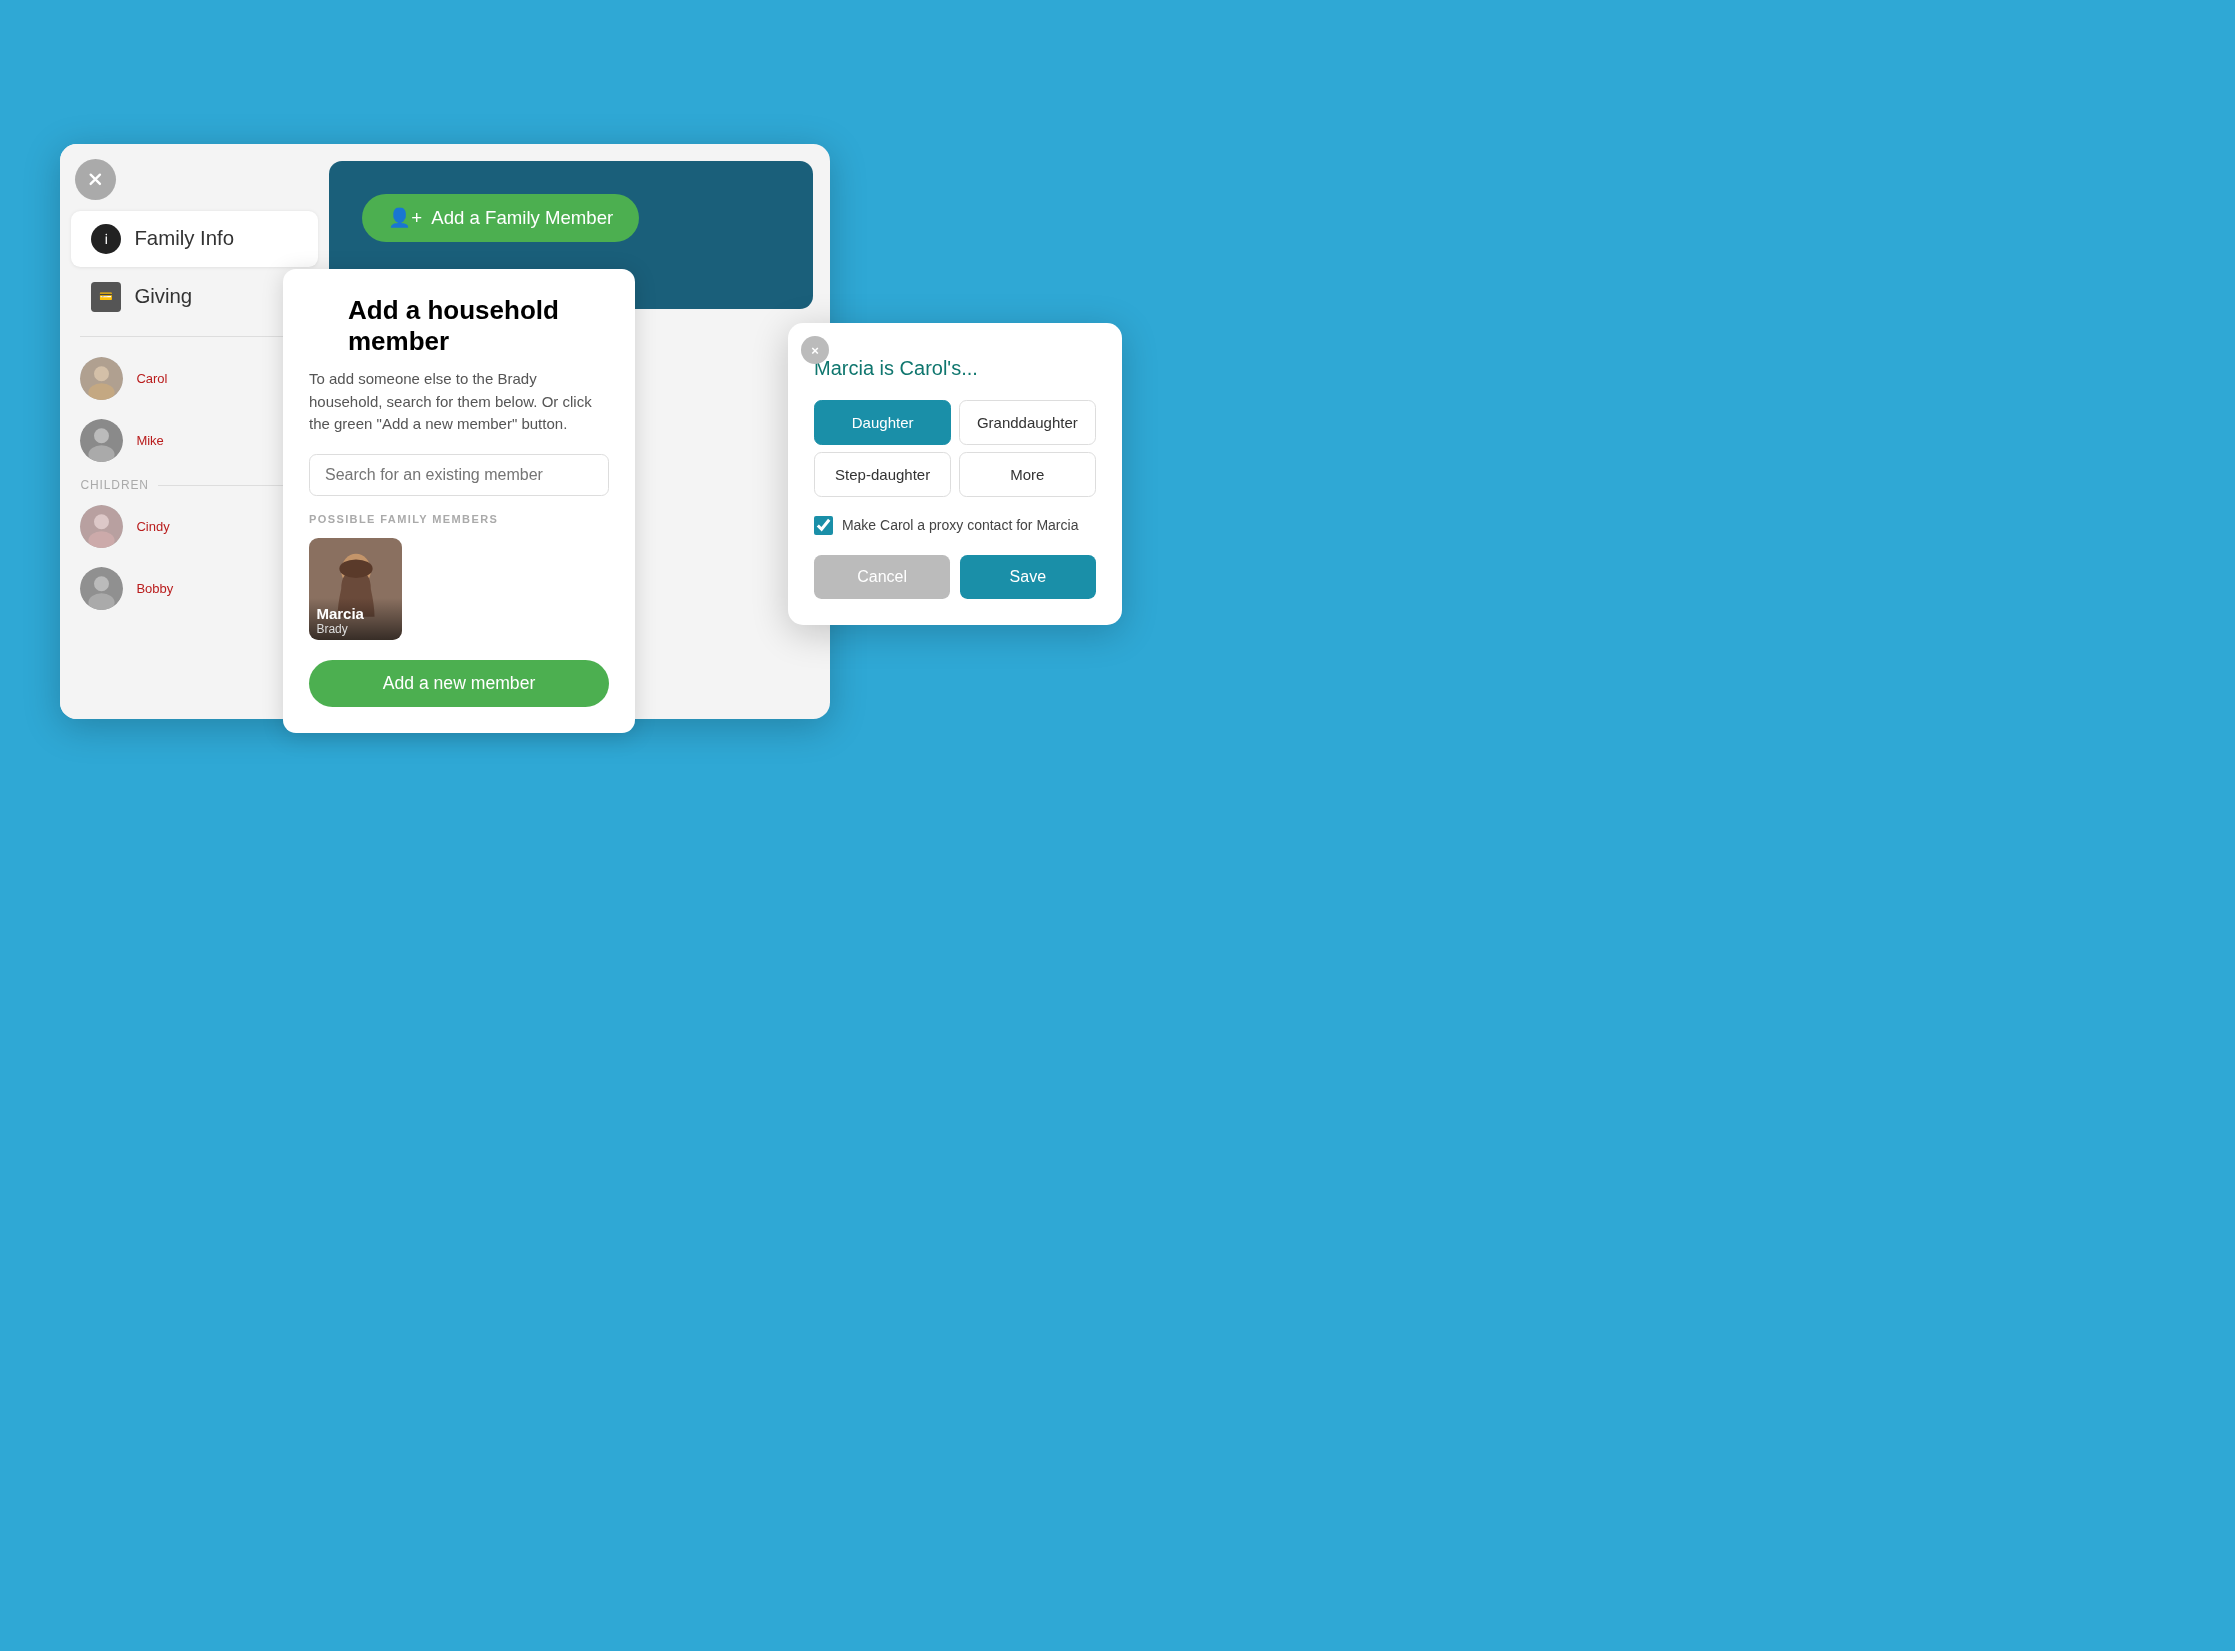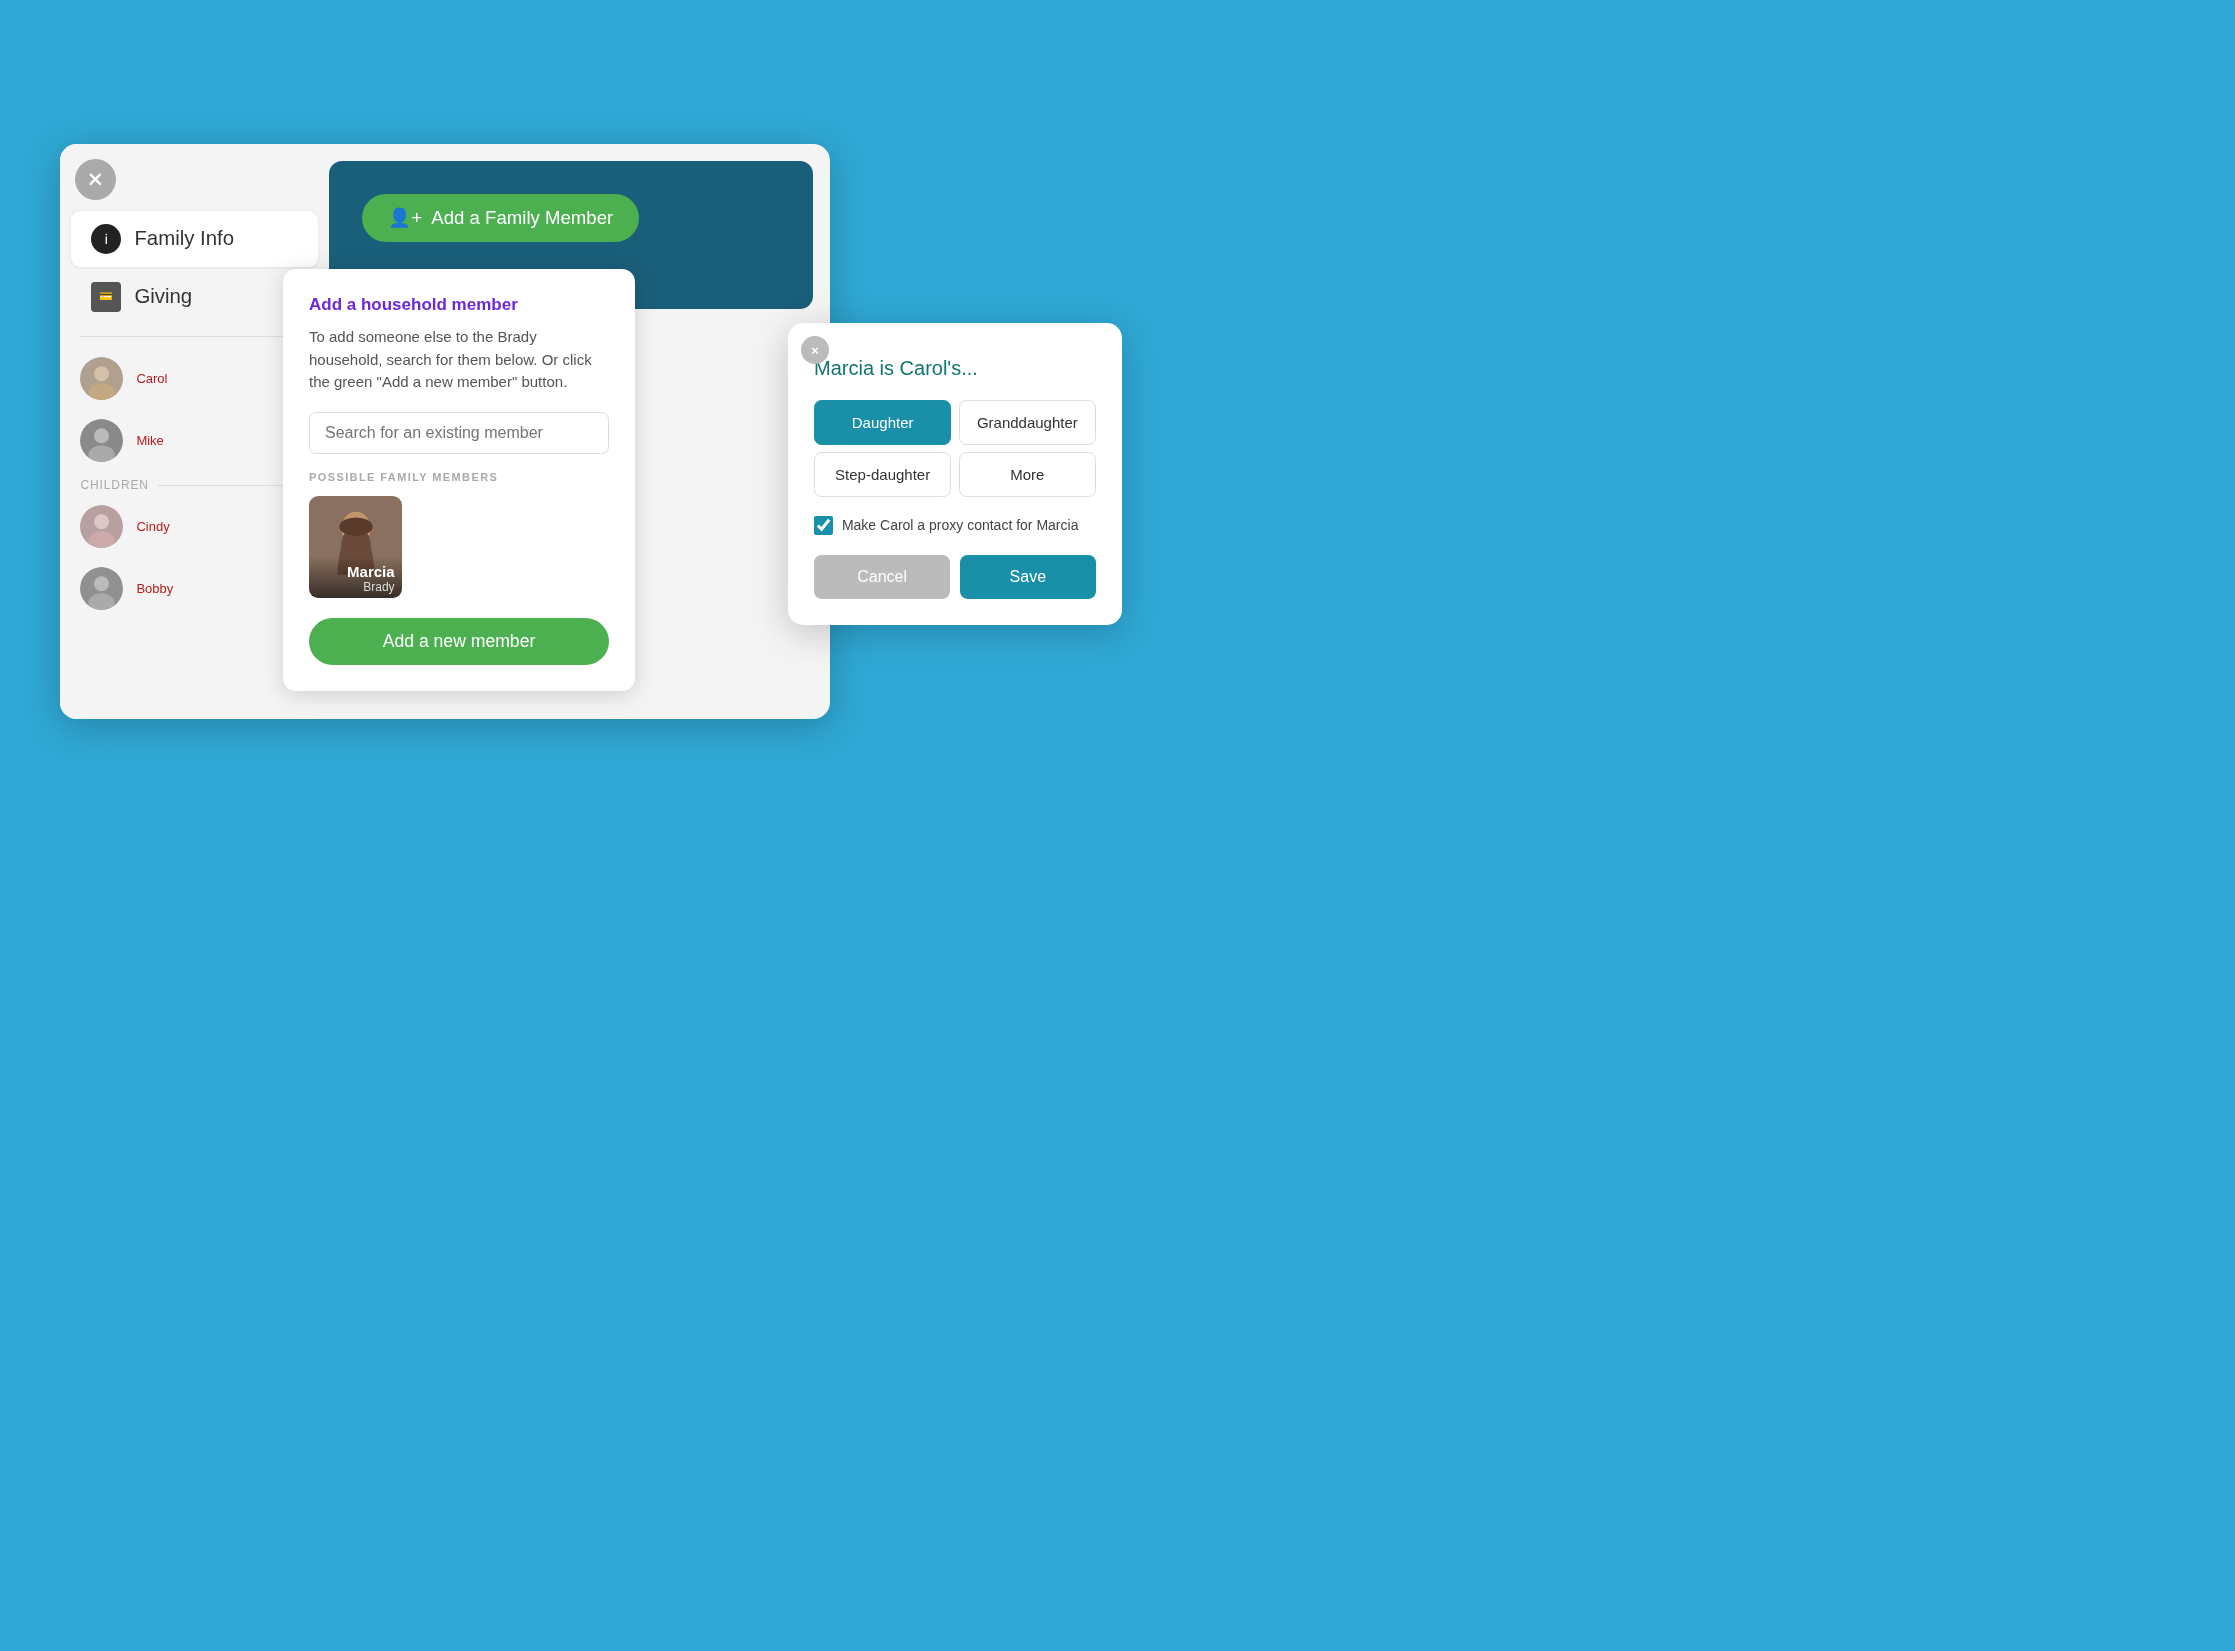--- a/index.html
+++ b/index.html
@@ -200,24 +200,25 @@
       left: 283px;
       width: 352px;
       background: white;
       border-radius: 13px;
       box-shadow: 0 3.7px 22px rgba(0,0,0,0.15);
       padding: 26px;
       z-index: 20;
     }
 
     .popup-title {
-      font-size: 17px;
+      font-size: 26px;
       font-weight: 600;
-      color: #6d28d9;
+      color: #000000;
       margin-bottom: 11px;
+      margin-left: 39px;
     }
 
     .popup-description {
       font-size: 15px;
       color: #555;
       line-height: 1.5;
       margin-bottom: 18.6px;
     }
 
     .search-input {
@@ -262,21 +263,20 @@
       height: 74px;
     }
 
     .possible-member-overlay {
       position: absolute;
       bottom: 0;
       left: 0;
       right: 0;
       background: linear-gradient(transparent, rgba(0,0,0,0.6));
       padding: 7.4px 7.4px 3.7px 7.4px;
-      text-align: right;
     }
 
     .possible-member-name {
       font-size: 15px;
       font-weight: 700;
       color: white;
     }
 
     .possible-member-last {
       font-size: 12px;

